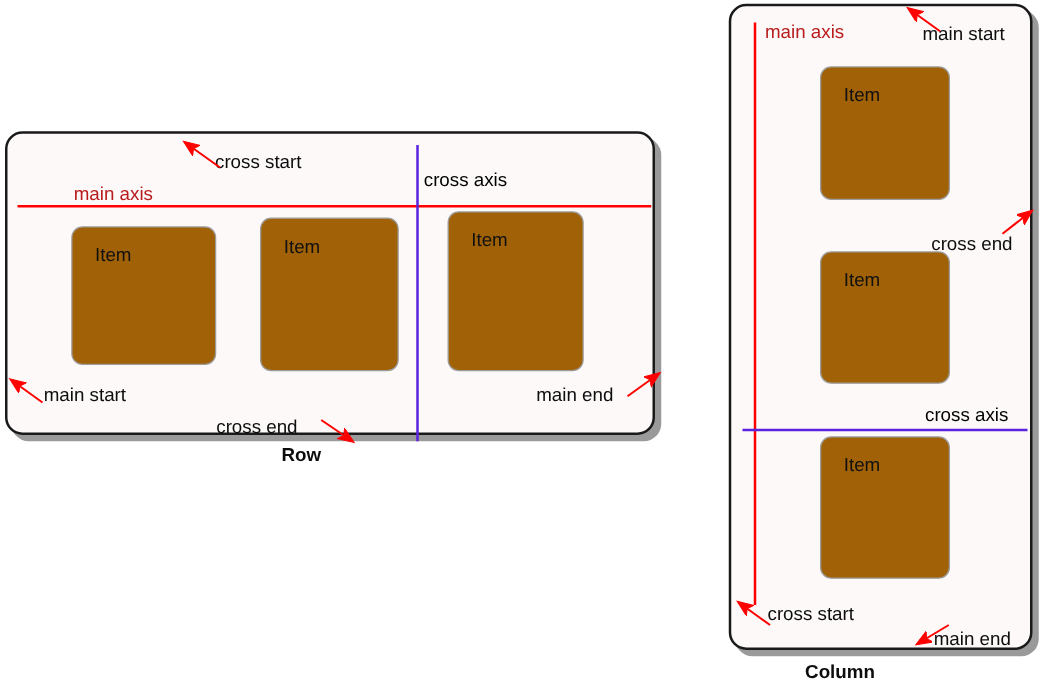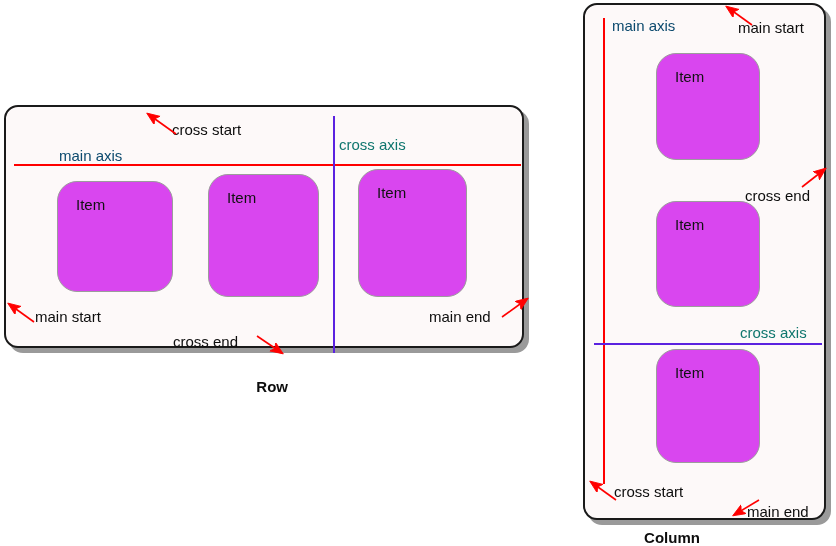--- a/index.html
+++ b/index.html
@@ -33,23 +33,23 @@
   #column-box {
     left: 583px;
     top: 3px;
     width: 243px;
     height: 517px;
   }
 
   
   .item {
     position: absolute;
-    background: #d946ef;
+    background: #a16207;
     border: 1px solid #9c9c9c;
-    border-radius: 20px;
+    border-radius: 9px;
     box-sizing: border-box;
   }
   .item-label {
     position: absolute;
     left: 18px;
     top: 14px;
     font-size: 15px;
     color: #111111;
     white-space: nowrap;
   }
@@ -75,22 +75,22 @@
   #row-cross-axis-line { left: 327px; top: 9px; height: 237px; }
   #col-main-axis-line { left: 18px; top: 13px; height: 466px; }
   #col-cross-axis-line { left: 9px; top: 338px; width: 228px; }
 
   
   .axis-label {
     position: absolute;
     font-size: 15px;
     white-space: nowrap;
   }
-  .label-main { color: #0c4a6e; }
-  .label-cross { color: #0f766e; }
+  .label-main { color: #b91c1c; }
+  .label-cross { color: #000000; }
 
   #row-main-axis-label  { left: 53px;  top: 40px; }
   #row-cross-axis-label { left: 333px; top: 29px; }
   #col-main-axis-label  { left: 27px;  top: 12px; }
   #col-cross-axis-label { left: 155px; top: 319px; }
 
   
   .anno {
     position: absolute;
     font-size: 15px;
@@ -121,21 +121,21 @@
 
   
   .caption {
     position: absolute;
     font-size: 15px;
     font-weight: bold;
     color: #0d0d0d;
     text-align: center;
     white-space: nowrap;
   }
-  #row-caption    { left: 194px; top: 378px; width: 94px; text-align: right; }
+  #row-caption    { left: 194px; top: 356px; width: 94px; }
   #column-caption { left: 624px; top: 529px; width: 96px; }
 </style>
 </head>
 <body>
 
 <div class="flexbox" id="row-box">
 
   <div class="axis-line axis-h main-color" id="row-main-axis-line"></div>
   <div class="axis-line axis-v cross-color" id="row-cross-axis-line"></div>
 

